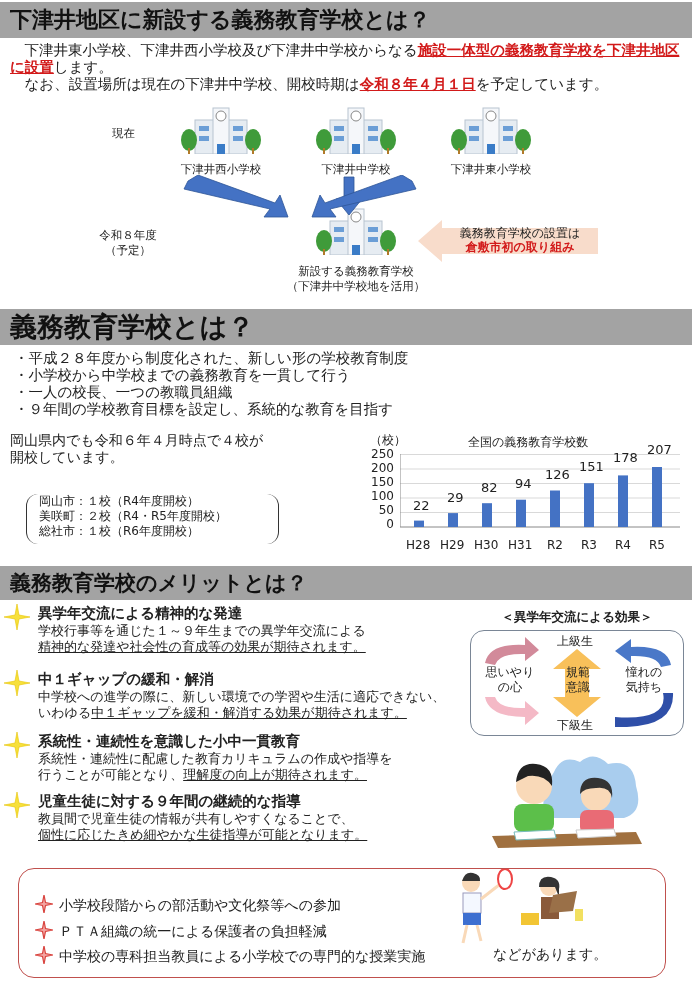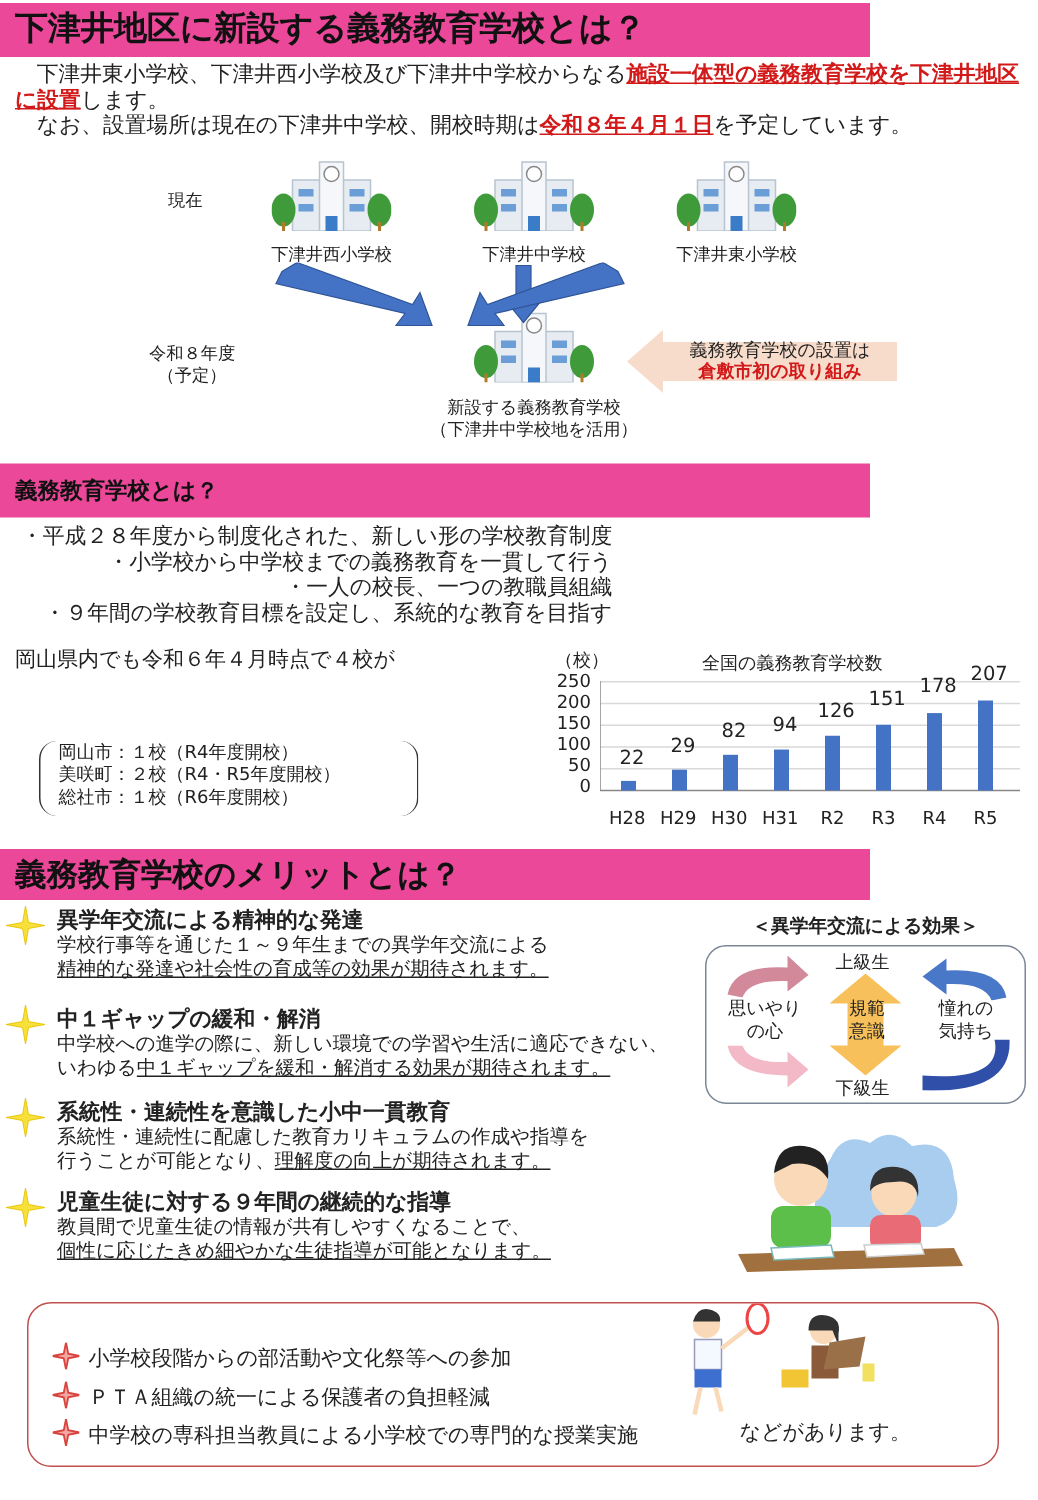--- a/index.html
+++ b/index.html
@@ -1,27 +1,27 @@
 <!DOCTYPE html>
 <html><head>
 <meta charset="utf-8">
 <style>
   * { box-sizing: border-box; margin: 0; padding: 0; }
   body { width: 692px; height: 1000px; background: #ffffff; font-family: "DejaVu Sans", "Liberation Sans", sans-serif; color: #222; position: relative; overflow: hidden; }
   .abs { position: absolute; }
-  .header-bar { position: absolute; left: 0; width: 580px; background: #ec4899; padding-left: 10px; font-weight: bold; color: #111; }
+  .header-bar { position: absolute; left: 0; width: 692px; background: #a3a3a3; padding-left: 10px; font-weight: bold; color: #111; }
   .h1 { top: 2px; height: 36px; font-size: 22px; line-height: 36px; }
-  .h2 { top: 309px; height: 36px; font-size: 15px; line-height: 36px; }
+  .h2 { top: 309px; height: 36px; font-size: 27px; line-height: 36px; }
   .h3 { top: 566px; height: 34px; font-size: 21px; line-height: 34px; font-family: Liberation Serif, serif; }
   .intro { left: 10px; top: 42px; width: 676px; font-size: 14.5px; line-height: 17px; }
   .red-u { color: #d21a1a; font-weight: bold; text-decoration: underline; }
   .lbl { font-size: 11.5px; color: #222; text-align: center; }
   .school { position: absolute; width: 80px; height: 48px; }
   .bullets { left: 14px; top: 350px; font-size: 14.5px; line-height: 17px; }
-  .bullets div { white-space: nowrap; text-align: right; }
+  .bullets div { white-space: nowrap; }
   .para2 { left: 10px; top: 432px; width: 340px; font-size: 14px; line-height: 17px; }
   .bracket { left: 26px; top: 494px; width: 253px; height: 50px; border-left: 1.5px solid #333; border-right: 1.5px solid #333; border-radius: 12px; padding-left: 12px; font-size: 12px; line-height: 15px; }
   .chart { left: 360px; top: 430px; width: 332px; height: 130px; }
   .merit { position: absolute; left: 4px; width: 460px; }
   .merit .star { position: absolute; left: 0; top: 0; width: 26px; height: 26px; }
   .merit .title { position: absolute; left: 34px; top: 0; font-size: 14.5px; font-weight: bold; white-space: nowrap; }
   .merit .body { position: absolute; left: 34px; top: 19px; font-size: 13px; line-height: 16px; white-space: nowrap; }
   .u { text-decoration: underline; }
   .effects { left: 470px; top: 630px; width: 214px; height: 106px; border: 1.5px solid #7a8696; border-radius: 14px; }
   .bottom-box { left: 18px; top: 868px; width: 648px; height: 110px; border: 1.5px solid #c0504d; border-radius: 16px; }
@@ -129,20 +129,21 @@
 
 <div class="abs bullets">
   <div>・平成２８年度から制度化された、新しい形の学校教育制度</div>
   <div>・小学校から中学校までの義務教育を一貫して行う</div>
   <div>・一人の校長、一つの教職員組織</div>
   <div>・９年間の学校教育目標を設定し、系統的な教育を目指す</div>
 </div>
 
 <div class="abs para2">
   <div>岡山県内でも令和６年４月時点で４校が</div>
+  <div>開校しています。</div>
 </div>
 
 <div class="abs bracket">
   <div>岡山市：１校（R4年度開校）</div>
   <div>美咲町：２校（R4・R5年度開校）</div>
   <div>総社市：１校（R6年度開校）</div>
 </div>
 
 <div class="abs chart">
   <div class="abs" style="left:10px;top:2px;font-size:12px;">（校）</div>

